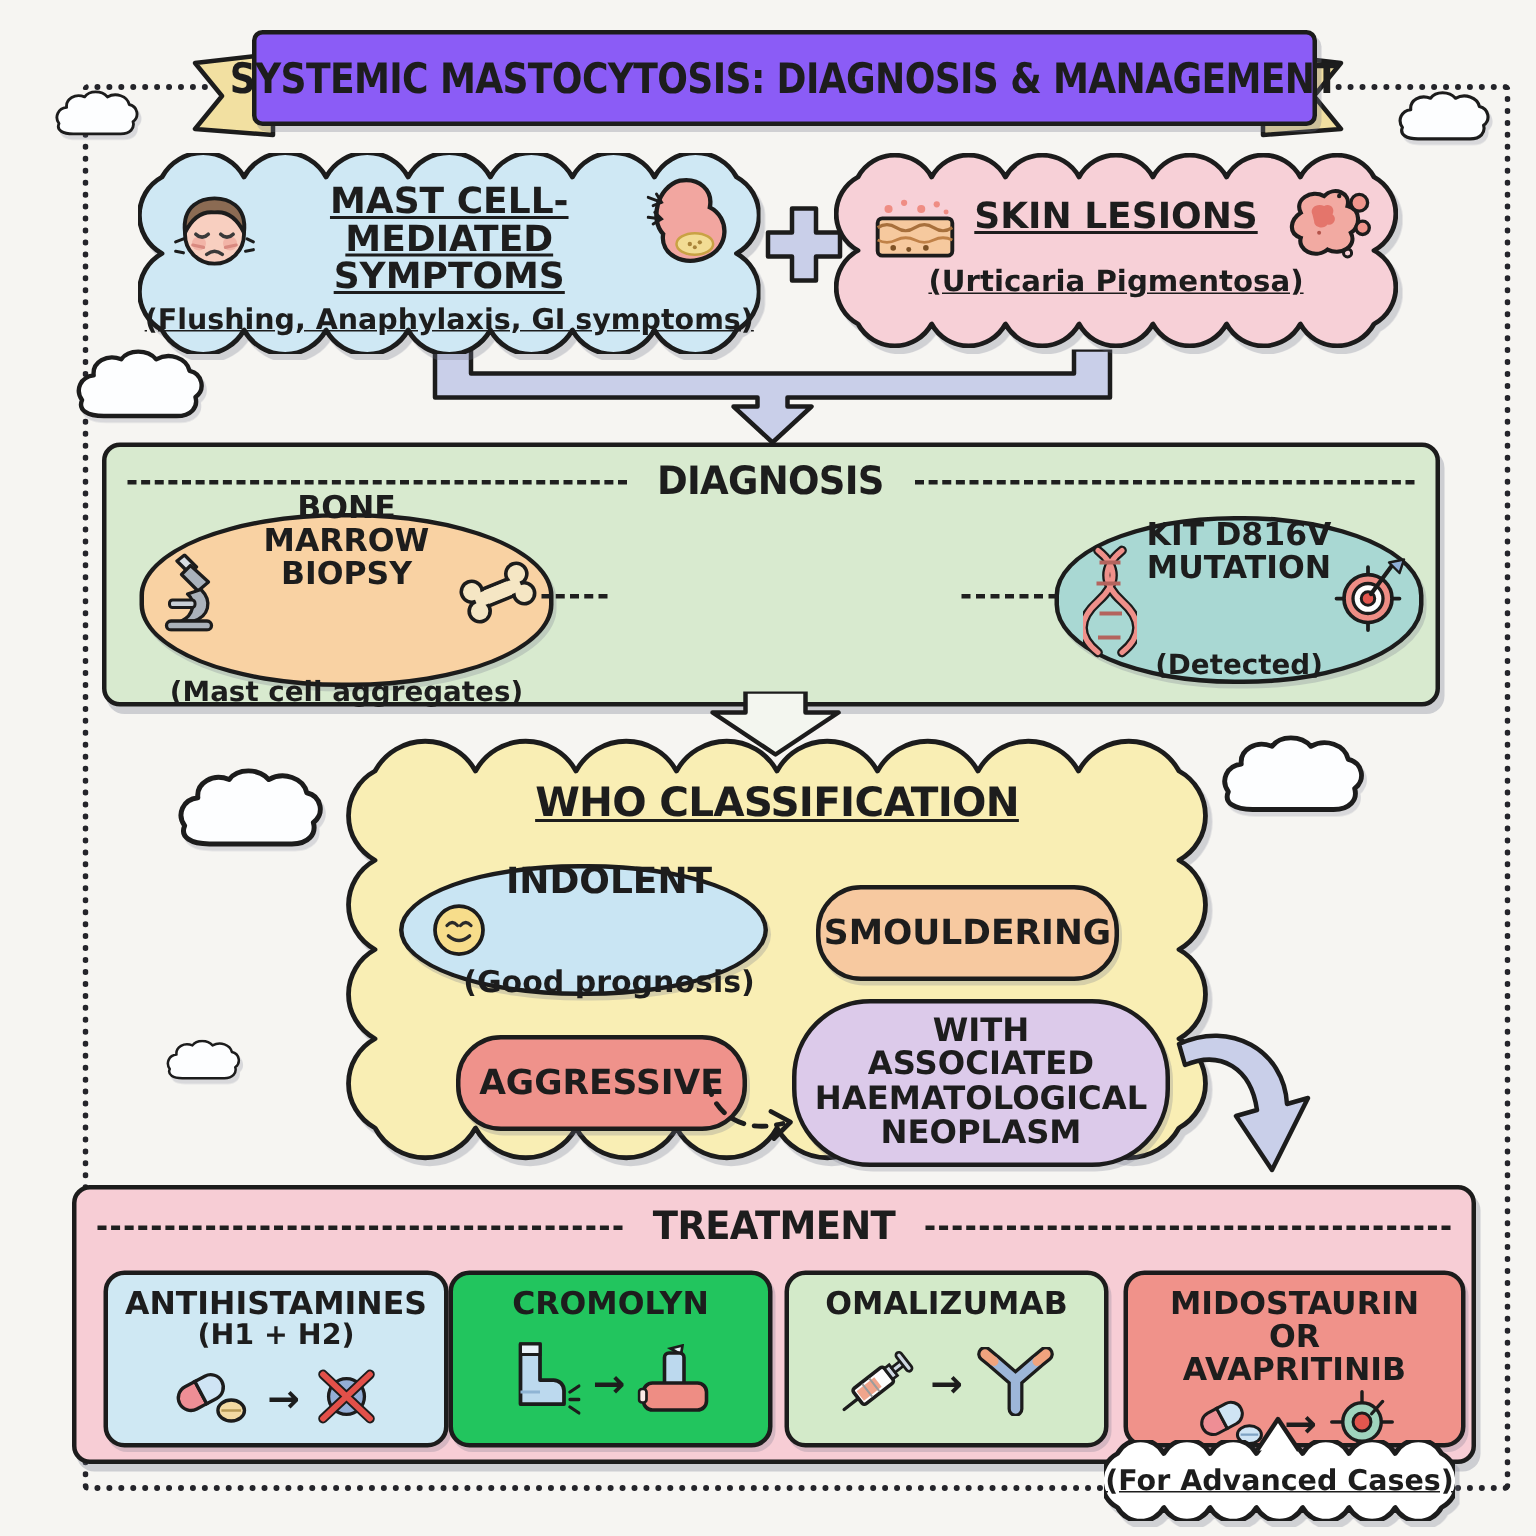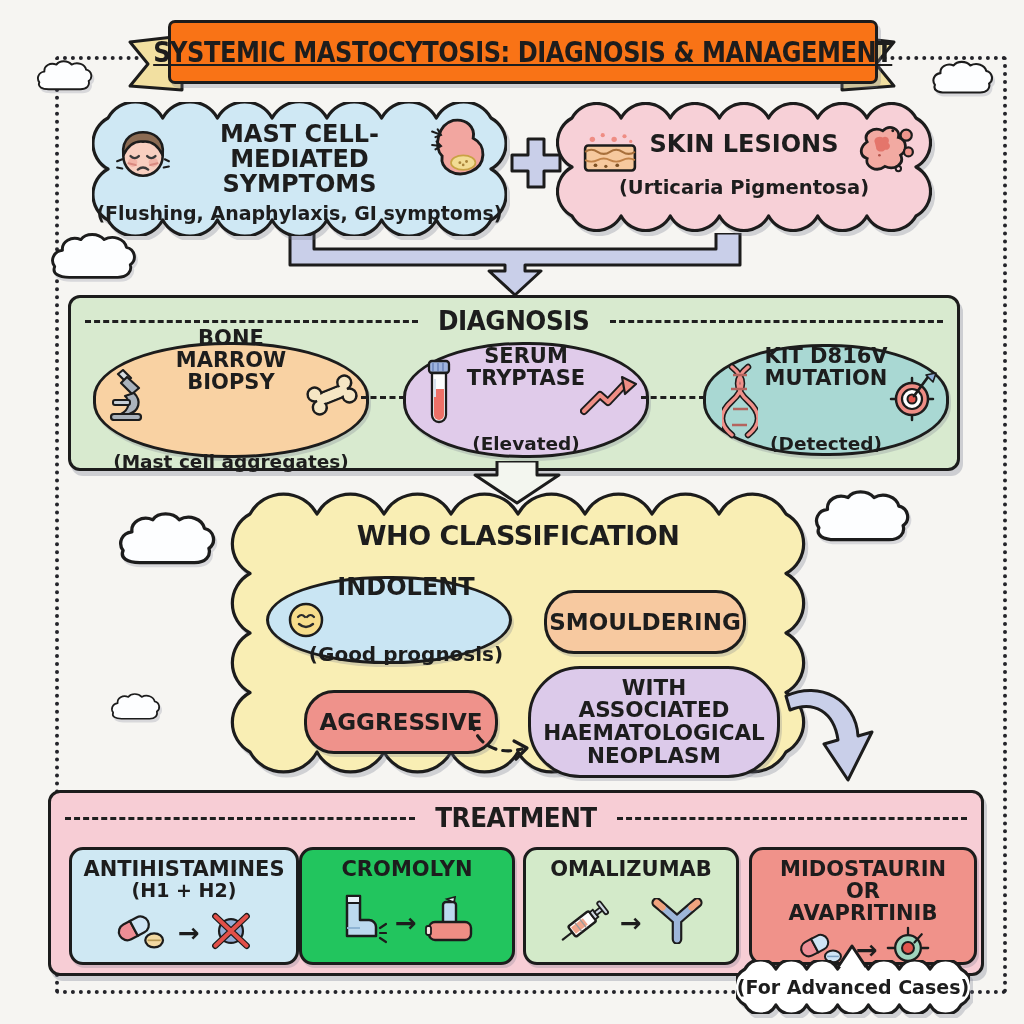--- a/index.html
+++ b/index.html
@@ -3,30 +3,30 @@
 <meta charset="utf-8">
 <style>
   html,body{margin:0;padding:0;}
   body{width:1024px;height:1024px;position:relative;background:#f6f5f2;
        font-family:"DejaVu Sans","Liberation Sans",sans-serif;color:#1d1d1d;overflow:hidden;}
   .abs{position:absolute;}
   #frame{left:55px;top:56px;width:944px;height:930px;border:4px dotted #24242a;border-radius:4px;z-index:1;}
   .puff{z-index:2;}
   .puff svg{width:100%;height:100%;filter:drop-shadow(2px 3px 0 rgba(110,115,135,.22));}
   
-  #banner-band{left:168px;top:20px;width:704px;height:58px;background:#f97316;border:3.5px solid #1c1c1c;
+  #banner-band{left:168px;top:20px;width:704px;height:58px;background:#8b5cf6;border:3.5px solid #1c1c1c;
      border-radius:7px;z-index:6;display:flex;align-items:center;justify-content:center;
-     box-shadow:3px 4px 0 rgba(120,122,140,.3);text-decoration:underline;}
+     box-shadow:3px 4px 0 rgba(120,122,140,.3);}
   #banner-band .t{font-size:28px;font-weight:700;letter-spacing:-.5px;white-space:nowrap;
      display:inline-block;transform:scaleX(.86);}
   .tail{z-index:5;}
   
   .cloud{z-index:4;}
   .cloud>svg{position:absolute;inset:0;width:100%;height:100%;filter:drop-shadow(3px 4px 0 rgba(110,115,135,.28));}
-  .cloud .content{position:absolute;inset:0;text-align:center;z-index:2;}
+  .cloud .content{position:absolute;inset:0;text-align:center;z-index:2;text-decoration:underline;}
   .ct{font-weight:700;line-height:1.05;}
   .cs{font-weight:700;line-height:1.1;}
   
   .bigbox{border:3.5px solid #1c1c1c;border-radius:12px;z-index:3;box-shadow:3px 5px 0 rgba(110,115,135,.3);}
   .title-row{position:absolute;left:14px;right:14px;display:flex;align-items:center;}
   .title-row .dash{flex:1;height:0;border-top:3px dashed #1f1f1f;}
   .title-row .lbl{padding:0 16px;font-size:26px;font-weight:700;letter-spacing:-.5px;white-space:nowrap;
       display:inline-block;transform:scaleX(.95);}
   .oval{position:absolute;border:3.2px solid #1c1c1c;display:flex;flex-direction:column;
       align-items:center;justify-content:center;text-align:center;
@@ -189,40 +189,20 @@
         <circle cx="44" cy="15" r="7" fill="#f5e6c4" stroke="#1c1c1c" stroke-width="2.4"></circle>
         <circle cx="44" cy="29" r="7" fill="#f5e6c4" stroke="#1c1c1c" stroke-width="2.4"></circle>
         <rect x="12" y="17.5" width="32" height="9" fill="#f5e6c4"></rect>
       </g>
         </svg>
     </div>
     <div class="ct" style="font-size:21px;padding:0 52px">BONE MARROW BIOPSY</div>
     <div class="cs" style="font-size:18.5px;margin-top:17px">(Mast cell aggregates)</div>
   </div>
 
-  <div class="oval" style="left:332px;top:44px;width:240px;height:110px;background:#e0cbea;border-radius:120px/55px">
-    <div class="abs" style="left:18px;top:14px;width:30px;height:80px">
-      <svg viewBox="0 0 30 78">
-        <rect x="5" y="2" width="20" height="12" rx="3" fill="#9fb4de" stroke="#1c1c1c" stroke-width="2.3"></rect>
-        <path d="M9,4 v8 M14,4 v8 M19,4 v8" stroke="#6e87bb" stroke-width="1.6"></path>
-        <path d="M8,14 h14 v42 a7,7 0 0 1 -14,0 Z" fill="#fdfdfd" stroke="#1c1c1c" stroke-width="2.3"></path>
-        <path d="M10,30 h10 v26 a5,5 0 0 1 -10,0 Z" fill="#ee7168"></path>
-        <path d="M11,20 v18" stroke="#d9e2ef" stroke-width="2"></path>
-      </svg>
-    </div>
-    <div class="abs" style="right:8px;top:30px;width:58px;height:44px">
-      <svg viewBox="0 0 58 42">
-        <path d="M4,36 L20,20 L28,27 L44,10" stroke="#1c1c1c" stroke-width="8" fill="none" stroke-linecap="round" stroke-linejoin="round"></path>
-        <path d="M4,36 L20,20 L28,27 L44,10" stroke="#ef8d84" stroke-width="4.2" fill="none" stroke-linecap="round" stroke-linejoin="round"></path>
-        <path d="M42,2 L56,9 L45,19 Z" fill="#ef8d84" stroke="#1c1c1c" stroke-width="2.2" stroke-linejoin="round"></path>
-      </svg>
-    </div>
-    <div class="ct" style="font-size:21px;padding:0 48px">SERUM TRYPTASE</div>
-    <div class="cs" style="font-size:18.5px;margin-top:3px">(Elevated)</div>
-  </div>
 
   <div class="oval" style="left:632px;top:46px;width:240px;height:106px;background:#a9d8d3;border-radius:120px/53px">
     <div class="abs" style="left:16px;top:16px;width:36px;height:76px">
       <svg viewBox="0 0 36 76">
         <path d="M10,4 Q30,20 10,38 Q-10,56 10,72 M26,4 Q6,20 26,38 Q46,56 26,72" stroke="#1c1c1c" stroke-width="6.5" fill="none" stroke-linecap="round"></path>
         <path d="M10,4 Q30,20 10,38 Q-10,56 10,72 M26,4 Q6,20 26,38 Q46,56 26,72" stroke="#ef908a" stroke-width="3.4" fill="none" stroke-linecap="round"></path>
         <path d="M11,12 h14 M9,26 h16 M11,46 h15 M10,62 h15" stroke="#b4645e" stroke-width="2.6"></path>
       </svg>
     </div>
     <div class="abs" style="right:6px;top:24px;width:52px;height:54px">

